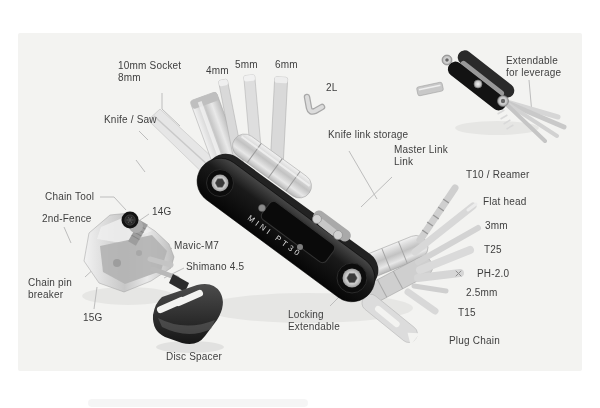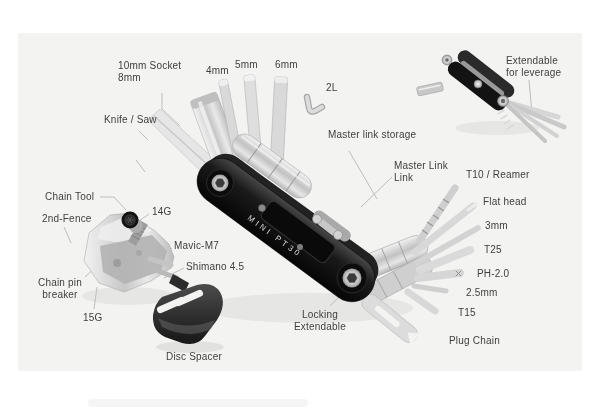--- a/index.html
+++ b/index.html
@@ -2,21 +2,21 @@
 <html><head>
 <meta charset="utf-8">
 <style>
   html,body{margin:0;padding:0;background:#fff;}
   .canvas{position:relative;width:600px;height:408px;background:#ffffff;overflow:hidden;
           font-family:"Liberation Sans",sans-serif;}
   .panel{position:absolute;left:18px;top:33px;width:564px;height:338px;background:#f3f3f1;border-radius:2px;}
   .art{position:absolute;left:0;top:0;width:600px;height:408px;}
   .lbl{position:absolute;font-size:10px;line-height:13px;color:#3e3e3e;letter-spacing:.2px;white-space:nowrap;z-index:3;}
   .lbl.two{line-height:11.5px;}
-  .lbl.center{text-align:center;}
+  .lbl.center{}
   .smudge{position:absolute;left:88px;top:399px;width:220px;height:8px;background:#ededec;border-radius:4px;opacity:.55;}
 </style>
 </head>
 <body>
 
 <div class="canvas">
   <div class="panel"></div>
   <div class="smudge"></div>
 
   <svg class="art" viewBox="0 0 600 408">
@@ -288,23 +288,23 @@
     <div>Chain pin</div>
     <div>breaker</div>
   </div>
   <div class="lbl" style="left:83px;top:311px">15G</div>
   <div class="lbl" style="left:166px;top:350px">Disc Spacer</div>
   <div class="lbl two" style="left:506px;top:55px">
     <div>Extendable</div>
     <div>for leverage</div>
   </div>
   <div class="lbl two" style="left:328px;top:129px">
-    <div>Master link storage</div>
-  </div>
-  <div class="lbl two" style="left:394px;top:160px">
+    <div>Knife link storage</div>
+  </div>
+  <div class="lbl two" style="left:394px;top:144px">
     <div>Master Link</div>
     <div>Link</div>
   </div>
   <div class="lbl" style="left:466px;top:168px">T10 / Reamer</div>
   <div class="lbl" style="left:483px;top:195px">Flat head</div>
   <div class="lbl" style="left:485px;top:219px">3mm</div>
   <div class="lbl" style="left:484px;top:243px">T25</div>
   <div class="lbl" style="left:477px;top:267px">PH-2.0</div>
   <div class="lbl" style="left:466px;top:286px">2.5mm</div>
   <div class="lbl" style="left:458px;top:306px">T15</div>

